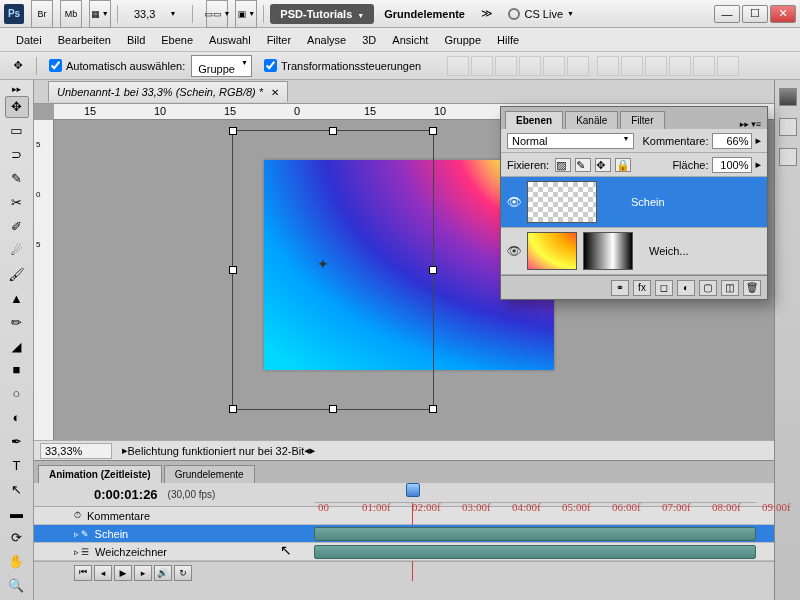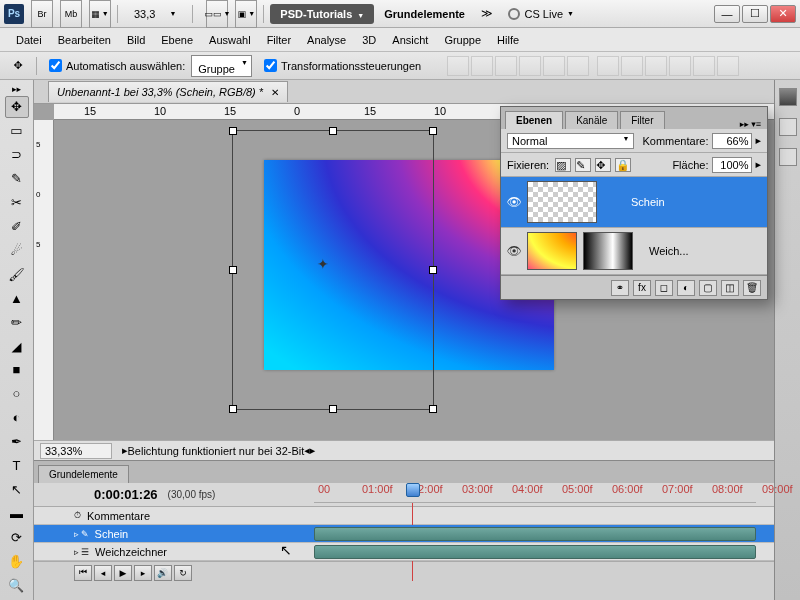--- a/index.html
+++ b/index.html
@@ -53,21 +53,21 @@
 .status .zoom { width: 72px; border: 1px solid #aaa; padding: 1px 4px; background: #f0f0f0; }
 .status .msg { margin-left: 10px; display: flex; align-items: center; }
 .anim-panel { height: 140px; background: #d0d0d0; border-top: 1px solid #888; }
 .anim-tabs { height: 22px; background: #b8b8b8; display: flex; align-items: end; padding-left: 4px; }
 .anim-tab { padding: 3px 10px; border: 1px solid #888; border-bottom: none; background: #c8c8c8; margin-right: 2px; font-size: 10px; }
 .anim-tab.active { background: #d8d8d8; font-weight: bold; }
 .timecode-row { height: 24px; display: flex; align-items: center; padding-left: 60px; background: #d8d8d8; border-bottom: 1px solid #aaa; }
 .timecode { font-weight: bold; font-size: 13px; }
 .timecode-fps { margin-left: 10px; font-size: 10px; color: #333; }
 .timeline-ruler { position: absolute; top: 22px; left: 280px; right: 18px; height: 20px; display: flex; font-size: 9px; color: #c04040; background: #d8d8d8; border-bottom: 1px solid #aaa; }
-.timeline-ruler span { position: absolute; top: 0; }
+.timeline-ruler span { position: absolute; top: 18px; font-family: Liberation Serif, serif; }
 .playhead { position: absolute; width: 14px; height: 14px; background: linear-gradient(#a0d0ff,#4080d0); border: 1px solid #2060a0; border-radius: 2px; top: 0; }
 .playline { position: absolute; width: 1px; background: #d04040; top: 14px; bottom: 0; }
 .track-row { height: 18px; display: flex; align-items: center; background: #e0e0e0; border-bottom: 1px solid #bbb; padding-left: 40px; }
 .track-row.selected { background: #3080e0; color: #fff; }
 .track-row .tw { font-size: 9px; margin-right: 6px; }
 .track-bar { position: absolute; left: 280px; right: 18px; height: 14px; background: linear-gradient(#70a8a0,#508880); border: 1px solid #406860; border-radius: 2px; }
 .anim-controls { height: 22px; background: #d0d0d0; border-top: 1px solid #aaa; display: flex; align-items: center; padding-left: 40px; gap: 2px; }
 .anim-controls .btn { width: 18px; height: 16px; background: linear-gradient(#eee,#ccc); border: 1px solid #888; display: flex; align-items: center; justify-content: center; font-size: 9px; }
 .right-dock { width: 26px; background: linear-gradient(#d0d0d0,#c0c0c0); border-left: 1px solid #888; display: flex; flex-direction: column; align-items: center; padding-top: 8px; gap: 12px; }
 .dock-ic { width: 18px; height: 18px; border: 1px solid #888; background: #ddd; }
@@ -231,20 +231,21 @@
           <div class="center-mark">✦</div>
         </div>
       </div>
     </div>
     <div class="status">
       <div class="zoom">33,33%</div>
       <div class="msg">▸ <span>Belichtung funktioniert nur bei 32-Bit</span> ◂▸</div>
     </div>
     <div class="anim-panel" style="position:relative;">
       <div class="anim-tabs">
+        <div class="anim-tab active">Animation (Zeitleiste)</div>
         <div class="anim-tab">Grundelemente</div>
       </div>
       <div class="timecode-row">
         <span class="timecode">0:00:01:26</span>
         <span class="timecode-fps">(30,00 fps)</span>
       </div>
       <div class="timeline-ruler">
         <span style="left:4px">00</span>
         <span style="left:48px">01:00f</span>
         <span style="left:98px">02:00f</span>

